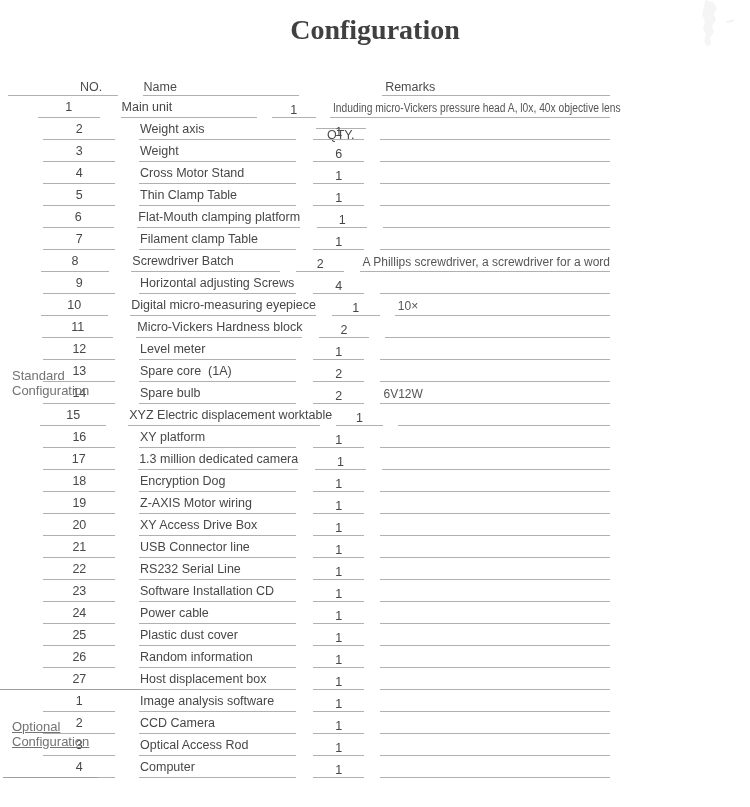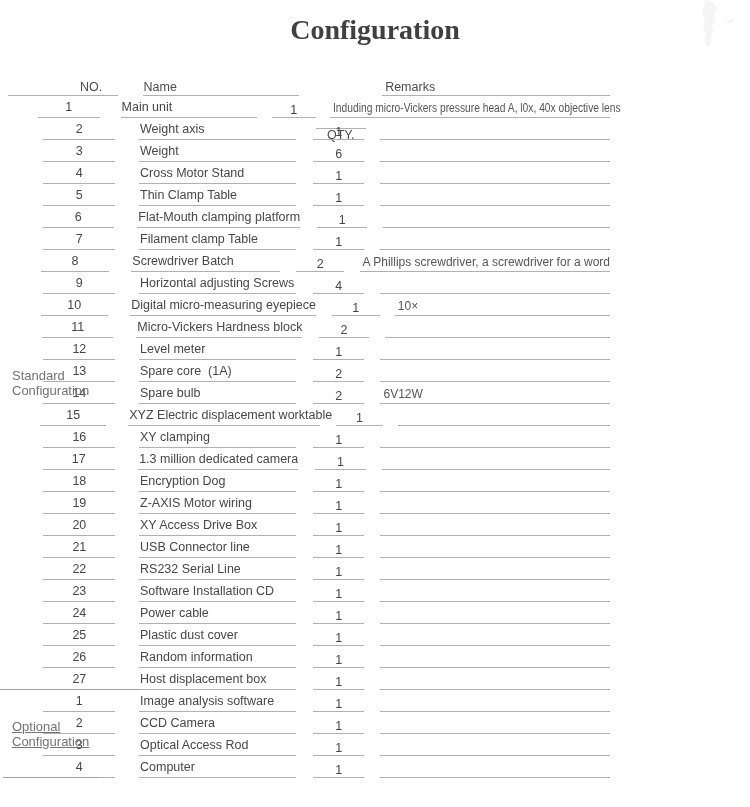--- a/index.html
+++ b/index.html
@@ -265,21 +265,21 @@
     <div class="gap g20"></div>
     <div class="cell c-remarks">
       <span class="txt"></span>
     </div>
   </div>
 
   <div class="drow">
     <div class="gap g53"></div>
     <div class="cell c-no">16</div>
     <div class="gap g29"></div>
-    <div class="cell c-name">XY clamping</div>
+    <div class="cell c-name">XY platform</div>
     <div class="gap g21"></div>
     <div class="cell c-qty">1</div>
     <div class="gap g20"></div>
     <div class="cell c-remarks">
       <span class="txt"></span>
     </div>
   </div>
 
   <div class="drow">
     <div class="gap g53"></div>

